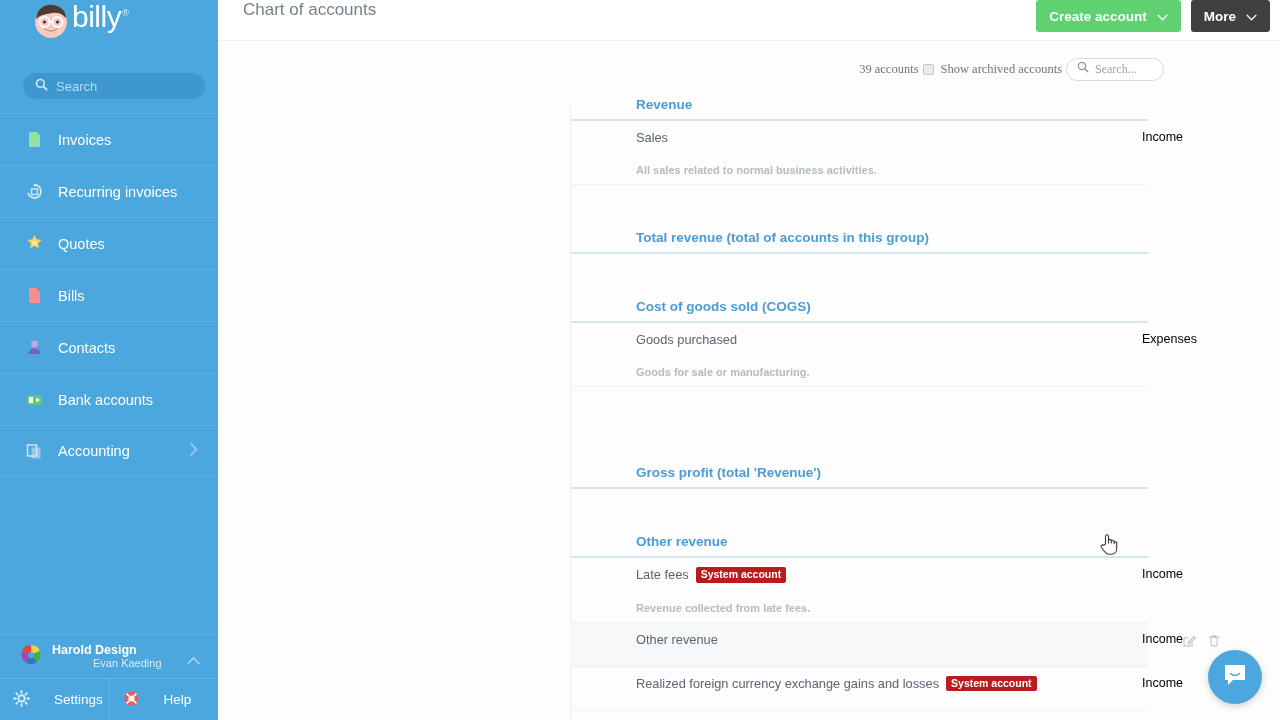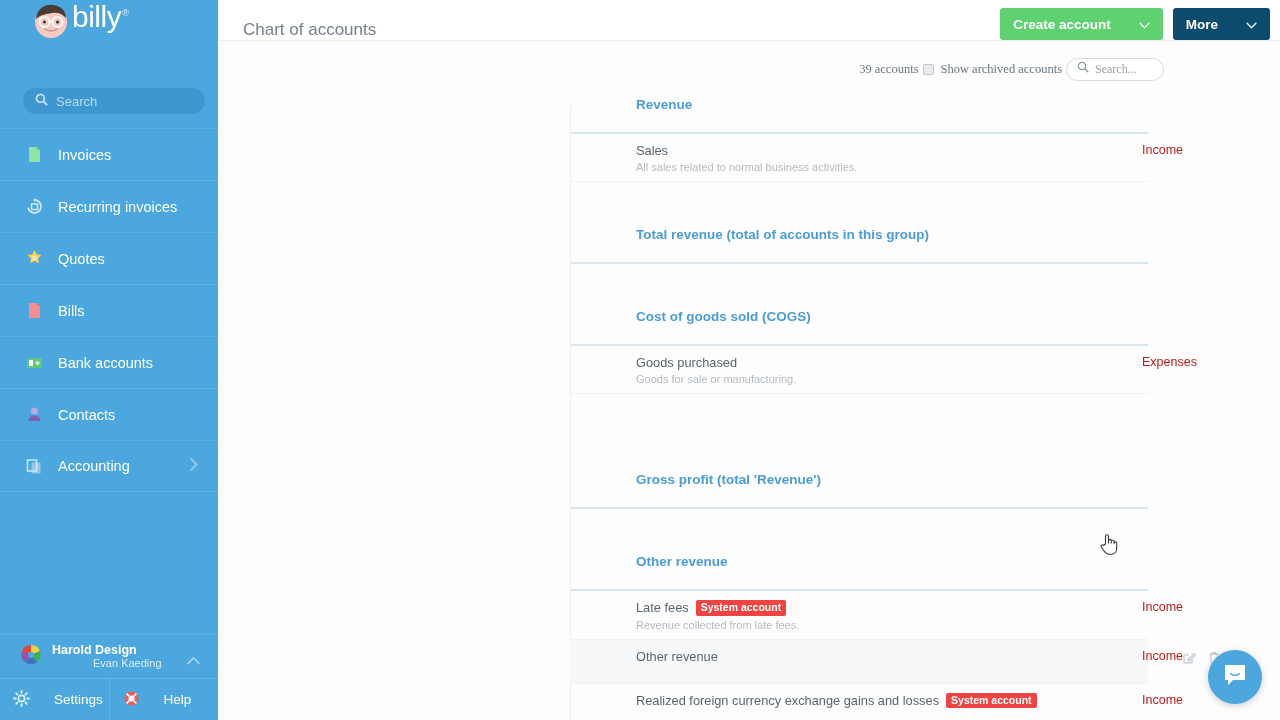--- a/index.html
+++ b/index.html
@@ -25,21 +25,21 @@
   .brand-mark { width: 42px; height: 42px; flex: none; }
   .brand-text {
     color: #ffffff; font-size: 30px; font-weight: 400;
     letter-spacing: -0.5px; position: relative;
   }
   .brand-reg {
     font-size: 9px; vertical-align: super; opacity: .85;
     margin-left: 1px;
   }
   .side-search {
-    margin: 18px 13px 14px 23px; height: 26px;
+    margin: 3px 13px 14px 23px; height: 26px;
     background: #3f97cf; border-radius: 13px;
     display: flex; align-items: center; gap: 8px;
     padding: 0 12px;
   }
   .side-search .ph {
     color: #b3dcf3; font-size: 13px;
   }
   .nav { flex: 1 1 auto; }
   .nav-item {
     height: 52px; display: flex; align-items: center;
@@ -77,34 +77,34 @@
   }
   .foot-item + .foot-item { border-left: 1px solid rgba(255,255,255,0.17); }
 
   
   .main {
     flex: 1 1 auto; height: 720px; position: relative;
     background: #fdfdfe; overflow: hidden;
   }
   .topbar {
     height: 41px; border-bottom: 1px solid #eceef0;
-    display: flex; align-items: flex-end; background: #fff;
+    display: flex; align-items: flex-start; background: #fff;
     padding-left: 25px; padding-right: 10px;
   }
   .page-title { font-size: 17px; color: #76808c; font-weight: 400; }
   .topbar-actions { margin-left: auto; display: flex; gap: 10px; }
   .btn {
     height: 32px; border-radius: 3px; border: none;
     color: #fff; font-size: 13.5px; font-weight: 600;
-    display: flex; align-items: center; gap: 28px;
+    display: flex; align-items: center; gap: 10px;
     padding: 0 13px; cursor: pointer;
     font-family: "Liberation Sans", sans-serif;
   }
   .btn-primary { background: #5fd171; }
-  .btn-secondary { background: #0c4a6e; }
+  .btn-secondary { background: #404040; }
   .btn .cv { opacity: .9; }
 
   .toolbar {
     height: 34px; display: flex; align-items: center;
     justify-content: flex-end; gap: 4px;
     padding-right: 116px; padding-top: 22px;
     font-size: 12.5px; color: #6b7681; font-family: Liberation Serif, serif;
   }
   .chk {
     width: 11px; height: 11px; border: 1px solid #c3c9cf;
@@ -122,44 +122,44 @@
   .content {
     padding: 10px 132px 0 352px;
   }
   .gutter {
     position: absolute; left: 352px; top: 106px;
     width: 1px; height: 614px; background: #edeff1;
   }
 
   .group-head {
     color: #4b9cd6; font-size: 13.5px; font-weight: 700;
-    padding: 12px 0 20px 66px;
+    padding: 12px 0 7px 66px;
     border-bottom: 2px solid #d5e6ef;
     cursor: pointer;
   }
   .acct-row {
     display: flex; align-items: flex-start;
     border-bottom: 1px solid #f0f2f3;
     padding: 9px 0 8px 66px; min-height: 44px;
     position: relative;
   }
   .acct-row.hover { background: #f7f8fa; }
   .acct-main { width: 506px; flex: none; }
   .acct-name {
     font-size: 12.8px; color: #5a6570;
     display: flex; align-items: center; gap: 7px;
     flex-wrap: wrap;
   }
   .badge {
-    background: #ef4444; color: #fff; font-size: 10.5px;
+    background: #b91c1c; color: #fff; font-size: 10.5px;
     font-weight: 700; border-radius: 2px; padding: 2px 5px;
     line-height: 1.1;
   }
-  .acct-desc { font-size: 11px; color: #b4bbc2; margin-top: 3px; }
-  .acct-type { font-size: 12.5px; color: #b91c1c; flex: 1 1 auto; }
+  .acct-desc { font-size: 11px; color: #b4bbc2; margin-top: 19px; font-weight: bold; }
+  .acct-type { font-size: 12.5px; color: #000000; flex: 1 1 auto; }
   .row-actions {
     display: flex; gap: 12px; align-items: center;
     margin-top: 1px;
   }
   .spacer { height: 33px; }
   .cursor-pointer {
     position: absolute; left: 882px; top: 532px;
     pointer-events: none;
   }
 
@@ -247,36 +247,36 @@
             <path d="M4 2 h8 l3 3 v12 h-11 z" fill="#f58f8f"></path>
             <path d="M12 2 v3 h3 z" fill="#dd6e6e"></path>
           </svg>
         </span>
         <span>Bills</span>
       </div>
 
       <div class="nav-item">
         <span class="nav-ico">
           <svg width="19" height="19" viewBox="0 0 19 19">
+            <circle cx="9.5" cy="6" r="3.4" fill="#c0a6e8"></circle>
+            <path d="M3.6 16 c0 -3.6 2.7 -5.6 5.9 -5.6 c3.2 0 5.9 2 5.9 5.6 z" fill="#7e5fb0"></path>
+          </svg>
+        </span>
+        <span>Contacts</span>
+      </div>
+
+      <div class="nav-item">
+        <span class="nav-ico">
+          <svg width="19" height="19" viewBox="0 0 19 19">
             <rect x="2" y="5" width="15" height="10" rx="1.3" fill="#5fc97a"></rect>
             <rect x="4" y="7" width="4" height="6" fill="#ffffff"></rect>
             <circle cx="12.5" cy="10" r="2" fill="#d8f5df"></circle>
           </svg>
         </span>
         <span>Bank accounts</span>
-      </div>
-
-      <div class="nav-item">
-        <span class="nav-ico">
-          <svg width="19" height="19" viewBox="0 0 19 19">
-            <circle cx="9.5" cy="6" r="3.4" fill="#c0a6e8"></circle>
-            <path d="M3.6 16 c0 -3.6 2.7 -5.6 5.9 -5.6 c3.2 0 5.9 2 5.9 5.6 z" fill="#7e5fb0"></path>
-          </svg>
-        </span>
-        <span>Contacts</span>
       </div>
 
       <div class="nav-item">
         <span class="nav-ico">
           <svg width="19" height="19" viewBox="0 0 19 19">
             <rect x="2.5" y="3" width="9" height="11" fill="none" stroke="#cfe7f5" stroke-width="1.5"></rect>
             <rect x="6.5" y="5.5" width="9" height="11" fill="#cfe7f5" opacity=".55"></rect>
           </svg>
         </span>
         <span>Accounting</span>

